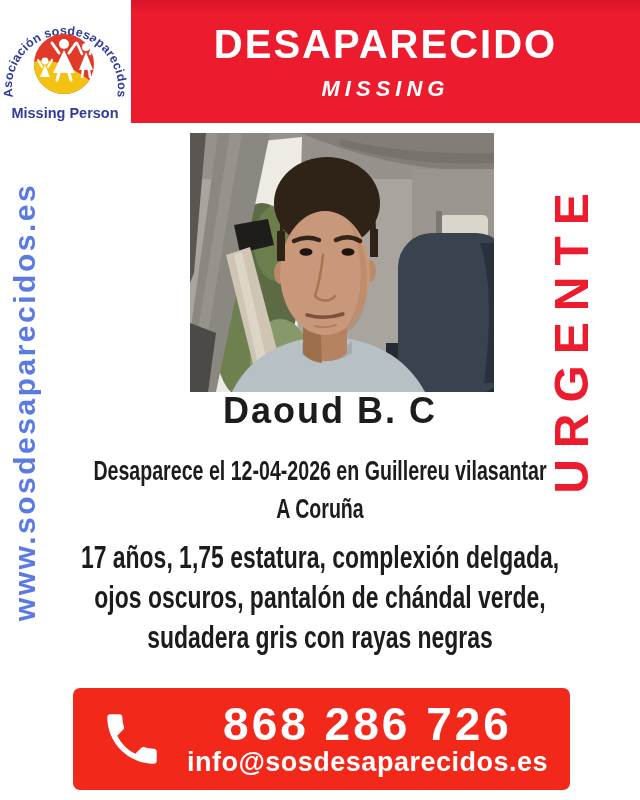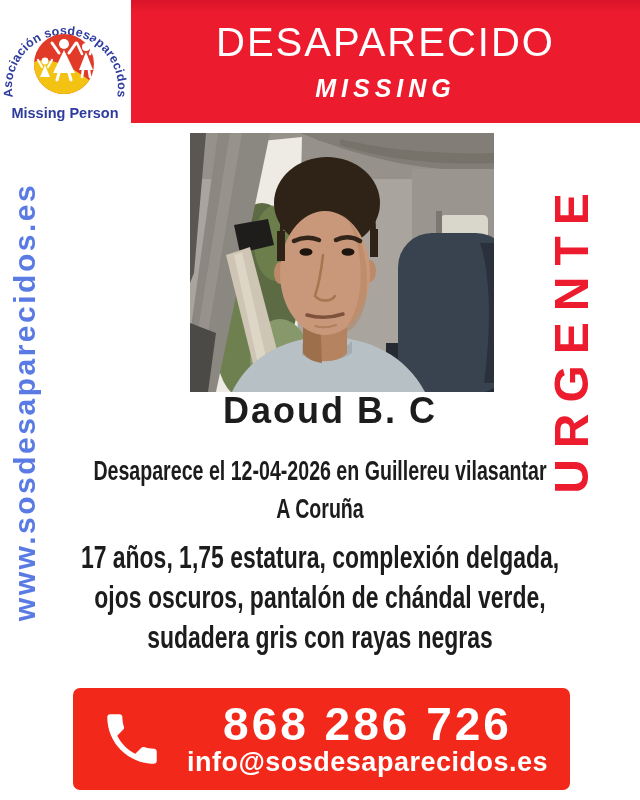--- a/index.html
+++ b/index.html
@@ -18,22 +18,22 @@
   
   .logo{position:absolute;left:0;top:0;width:131px;height:128px;}
   .logo svg{width:100%;height:100%;display:block;}
   .arc-text{font-size:12.5px;font-weight:bold;fill:var(--logo_blue);letter-spacing:.2px;}
   .logo-caption{font-size:14.5px;font-weight:bold;fill:var(--logo_blue);}
 
   
   .header{position:absolute;left:131px;top:0;width:509px;height:123px;
     background:linear-gradient(180deg,#d9132a 0%,var(--red) 10%,var(--red) 100%);
     display:flex;flex-direction:column;align-items:center;justify-content:center;gap:9px;}
-  .header-title{color:#fff;font-size:40px;font-weight:400;letter-spacing:2px;}
-  .header-subtitle{color:#fff;font-size:25px;font-weight:700;font-style:italic;letter-spacing:5px;}
+  .header-title{color:#fff;font-size:40px;font-weight:700;letter-spacing:2px;}
+  .header-subtitle{color:#fff;font-size:22px;font-weight:700;font-style:italic;letter-spacing:5px;}
 
   
   .vleft{position:absolute;left:8px;top:652px;width:500px;text-align:center;
     transform:rotate(-90deg);transform-origin:0 0;white-space:nowrap;
     color:var(--blue);font-size:30px;font-weight:bold;letter-spacing:2.5px;}
   .vright{position:absolute;left:544px;top:528px;width:380px;text-align:center;
     transform:rotate(-90deg);transform-origin:0 0;white-space:nowrap;
     color:var(--red);font-size:48px;font-weight:800;letter-spacing:11px;}
 
   

